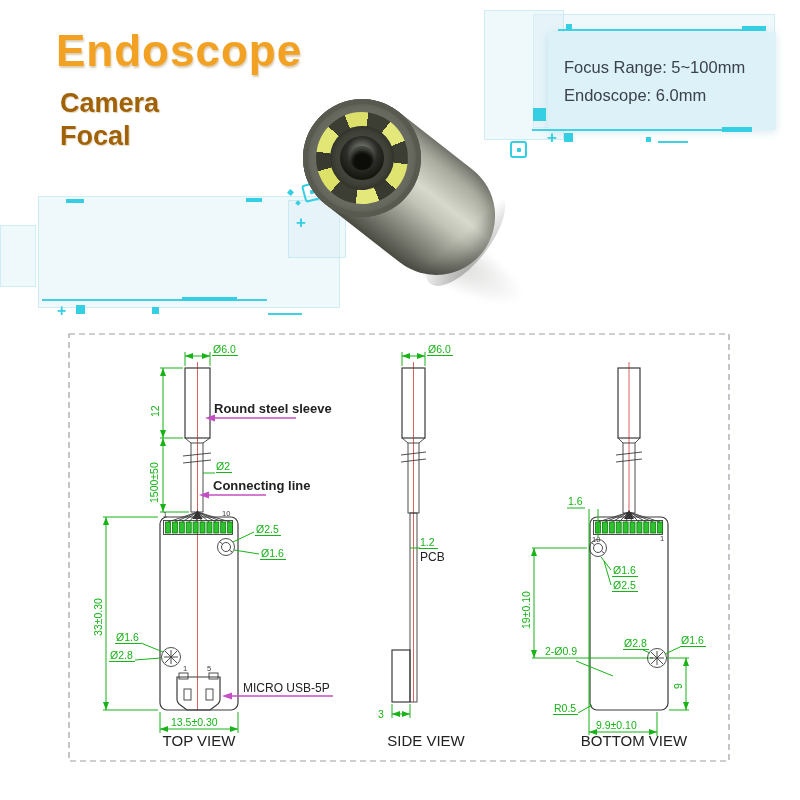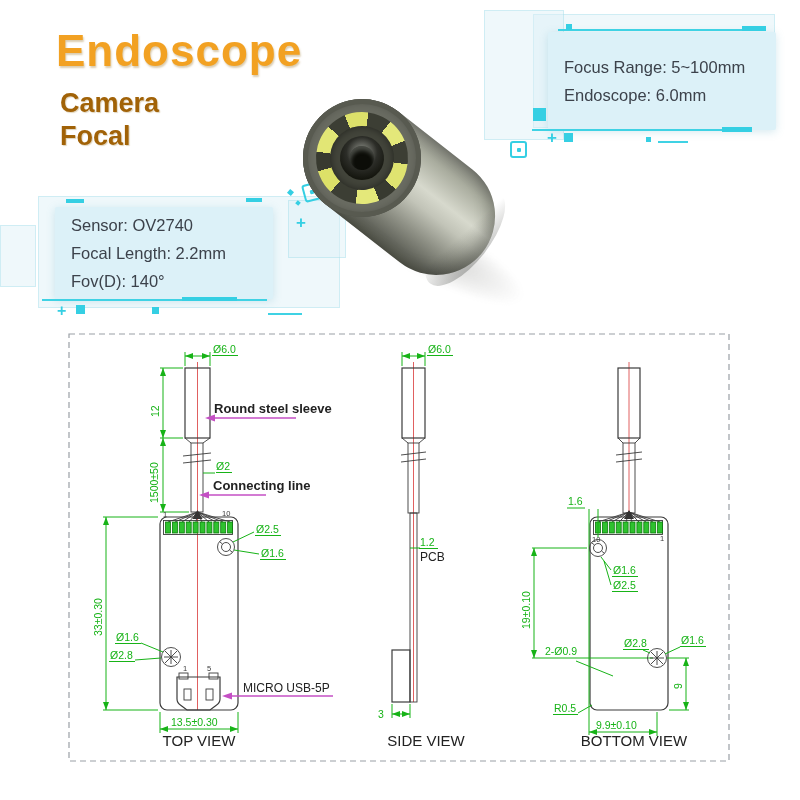--- a/index.html
+++ b/index.html
@@ -104,25 +104,20 @@
   <div class="dec dec-thick" style="left:722px;top:127px;width:30px;"></div>
   <div class="dec dec-sq" style="left:533px;top:108px;width:13px;height:13px;"></div>
   <div class="dec dec-plus" style="left:547px;top:129px;font-size:17px;">+</div>
   <div class="dec dec-sq" style="left:564px;top:133px;width:9px;height:9px;"></div>
   <div class="dec dec-sq" style="left:646px;top:137px;width:5px;height:5px;"></div>
   <div class="dec dec-line" style="left:658px;top:141px;width:30px;"></div>
   <div class="dec dec-obox" style="left:510px;top:141px;width:13px;height:13px;">
       <span class="dot"></span>
     </div>
 
-  <div class="spec-box" id="spec-left">
-    <div class="line">Sensor: OV2740</div>
-    <div class="line">Focal Length: 2.2mm</div>
-    <div class="line">Fov(D): 140°</div>
-  </div>
 
   <div class="dec dec-thick" style="left:66px;top:199px;width:18px;height:4px;"></div>
   <div class="dec dec-thick" style="left:246px;top:198px;width:16px;height:4px;"></div>
   <div class="dec dec-line" style="left:42px;top:299px;width:225px;"></div>
   <div class="dec dec-thick" style="left:182px;top:297px;width:55px;height:4px;"></div>
   <div class="dec dec-plus" style="left:57px;top:303px;font-size:16px;">+</div>
   <div class="dec dec-sq" style="left:76px;top:305px;width:9px;height:9px;"></div>
   <div class="dec dec-sq" style="left:152px;top:307px;width:7px;height:7px;"></div>
   <div class="dec dec-line" style="left:268px;top:313px;width:34px;"></div>
   <div class="dec dec-plus" style="left:296px;top:214px;font-size:17px;">+</div>

